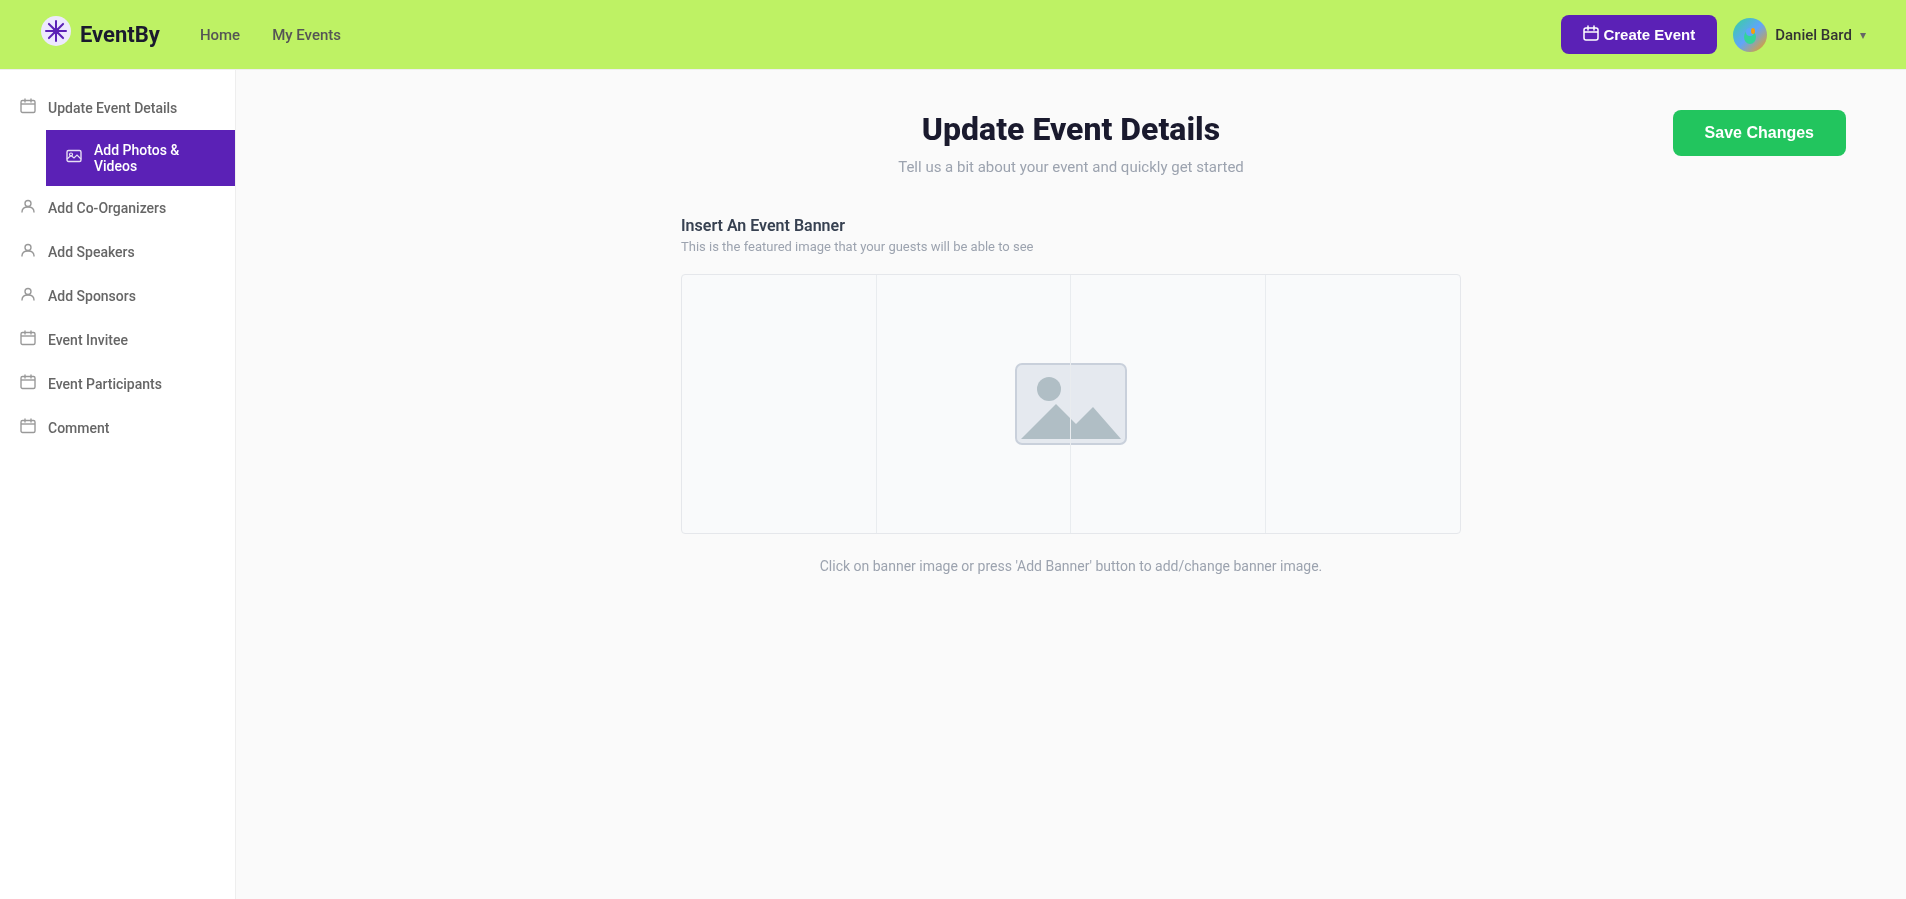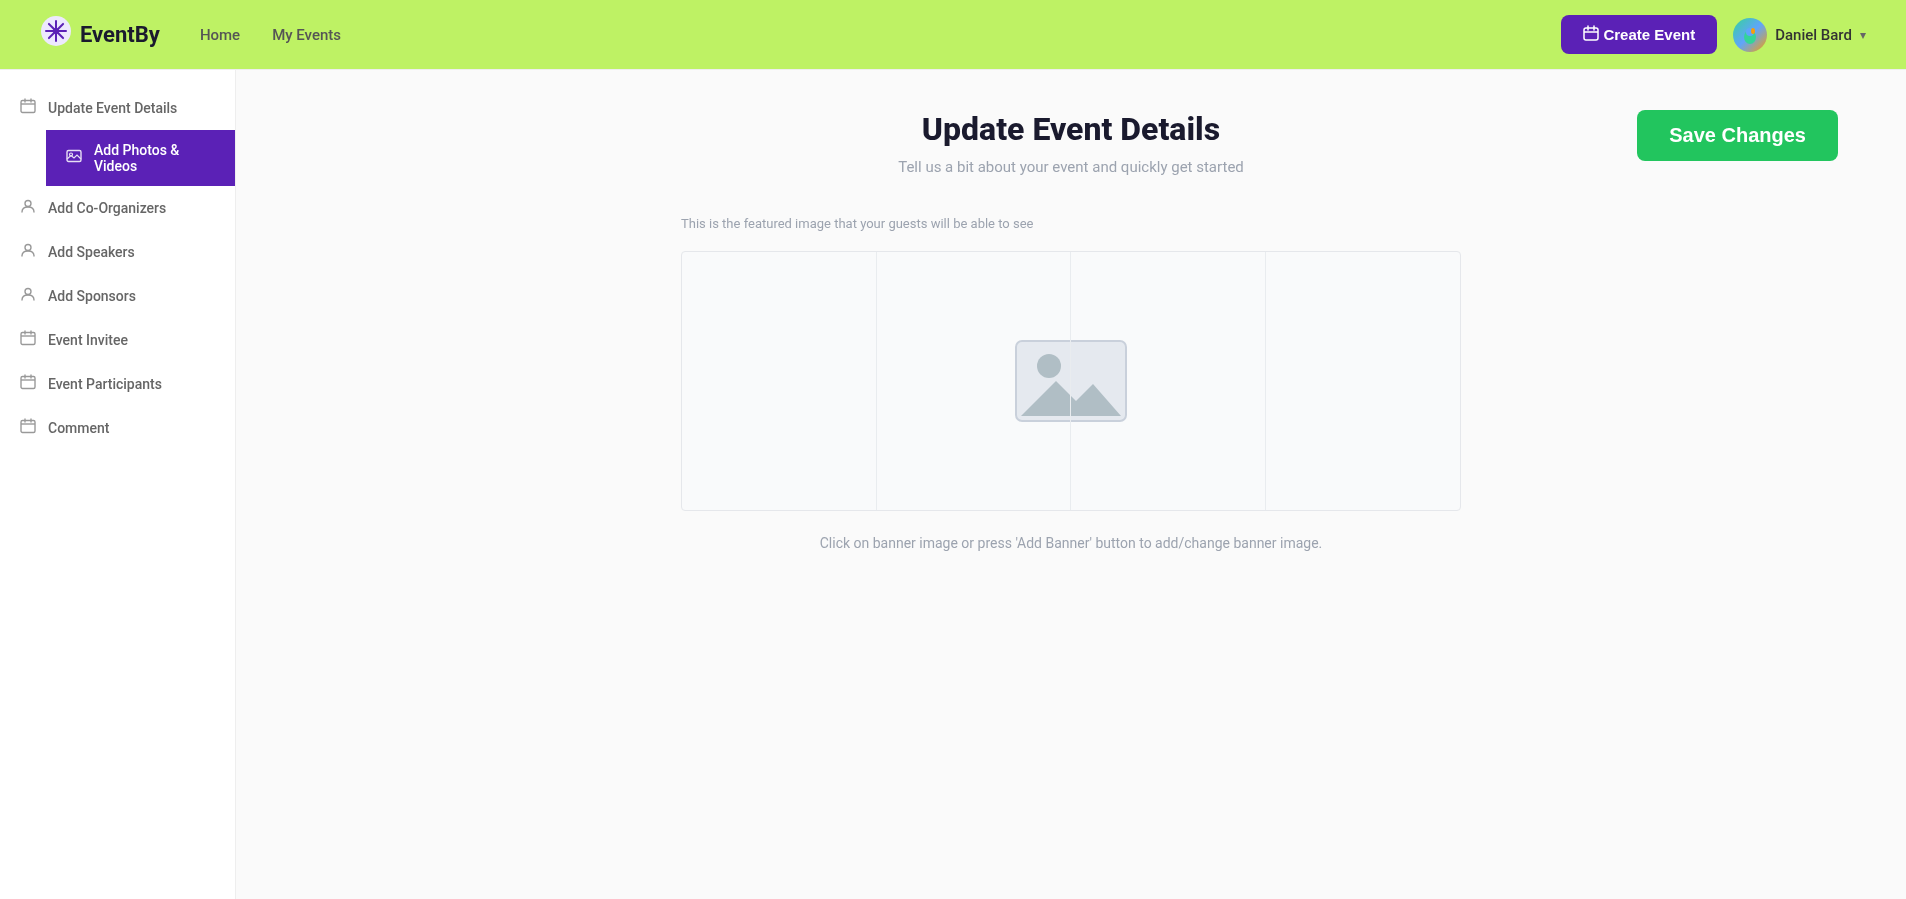--- a/index.html
+++ b/index.html
@@ -93,27 +93,27 @@
     .content-inner {
       max-width: 900px;
       margin: 0 auto;
       padding: 40px 60px 80px;
     }
 
     
     .save-changes-btn {
       position: absolute;
       top: 40px;
-      right: 68px;
+      right: 60px;
       background: #22c55e;
       color: #fff;
       border: none;
       border-radius: 8px;
       padding: 14px 32px;
-      font-size: 20px;
+      font-size: 16px;
       font-weight: 600;
       cursor: pointer;
     }
 
     
     .page-title {
       text-align: center;
       margin-bottom: 40px;
     }
     .page-title h1 {
@@ -346,20 +346,21 @@
     <button class="save-changes-btn">Save Changes</button>
 
     <div class="content-inner">
 
       <div class="page-title">
         <h1>Update Event Details</h1>
         <p>Tell us a bit about your event and quickly get started</p>
       </div>
 
       <div>
+        <div class="section-label">Insert An Event Banner</div>
         <div class="section-desc">This is the featured image that your guests will be able to see</div>
 
         <div class="banner-container">
 
           <div class="banner-grid">
             <div class="banner-grid-cell"></div>
             <div class="banner-grid-cell"></div>
             <div class="banner-grid-cell"></div>
             <div class="banner-grid-cell"></div>
           </div>

